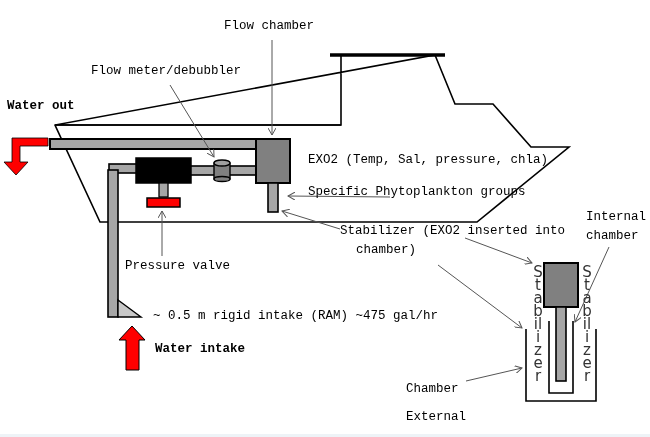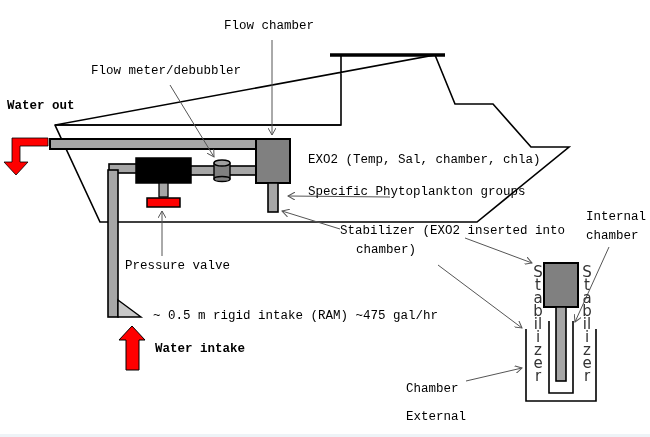--- a/index.html
+++ b/index.html
@@ -66,21 +66,21 @@
   <path d="M549,321 L549,393 L573,393 L573,321" fill="none" stroke="#000" stroke-width="1.6"></path>
 
   <rect x="544" y="263" width="34" height="44" fill="#808080" stroke="#000" stroke-width="2"></rect>
 
   <rect x="556" y="307" width="10" height="74" fill="#a6a6a6" stroke="#000" stroke-width="1.6"></rect>
 </svg>
 
 <div class="lbl" style="left:224px; top:16px;">Flow chamber</div>
 <div class="lbl" style="left:91px; top:61px;">Flow meter/debubbler</div>
 <div class="lbl bold" style="left:7px; top:96px;text-align:center;">Water out</div>
-<div class="lbl" style="left:308px; top:150px;">EXO2 (Temp, Sal, chamber, chla)</div>
+<div class="lbl" style="left:308px; top:150px;">EXO2 (Temp, Sal, pressure, chla)</div>
 <div class="lbl" style="left:308px; top:182px;">Specific Phytoplankton groups</div>
 <div class="lbl" style="left:340px; top:221px;">Stabilizer (EXO2 inserted into</div>
 <div class="lbl" style="left:356px; top:240px;">chamber)</div>
 <div class="lbl" style="left:125px; top:256px;">Pressure valve</div>
 <div class="lbl" style="left:153px; top:306px;">~ 0.5 m rigid intake (RAM) ~475 gal/hr</div>
 <div class="lbl bold" style="left:155px; top:339px;">Water intake</div>
 <div class="lbl" style="left:586px; top:207px;">Internal</div>
 <div class="lbl" style="left:586px; top:226px;">chamber</div>
 <div class="lbl" style="left:406px; top:359px;margin-top:48px;">External</div>
 <div class="lbl" style="left:406px; top:379px;">Chamber</div>

